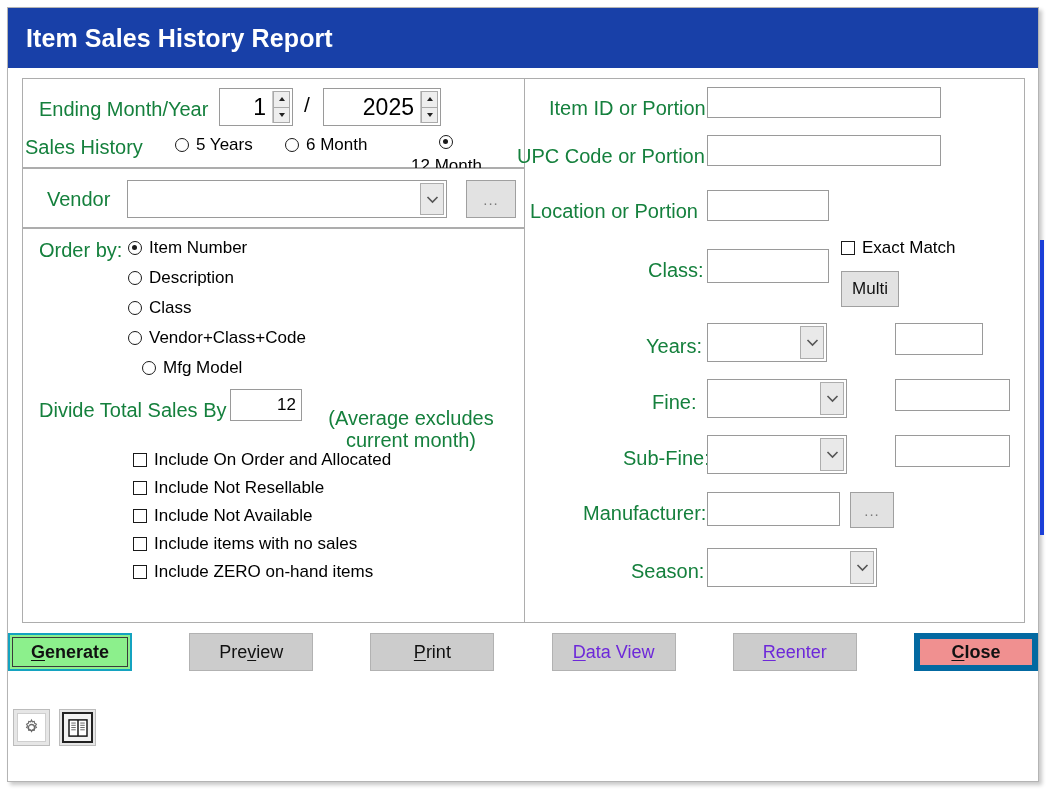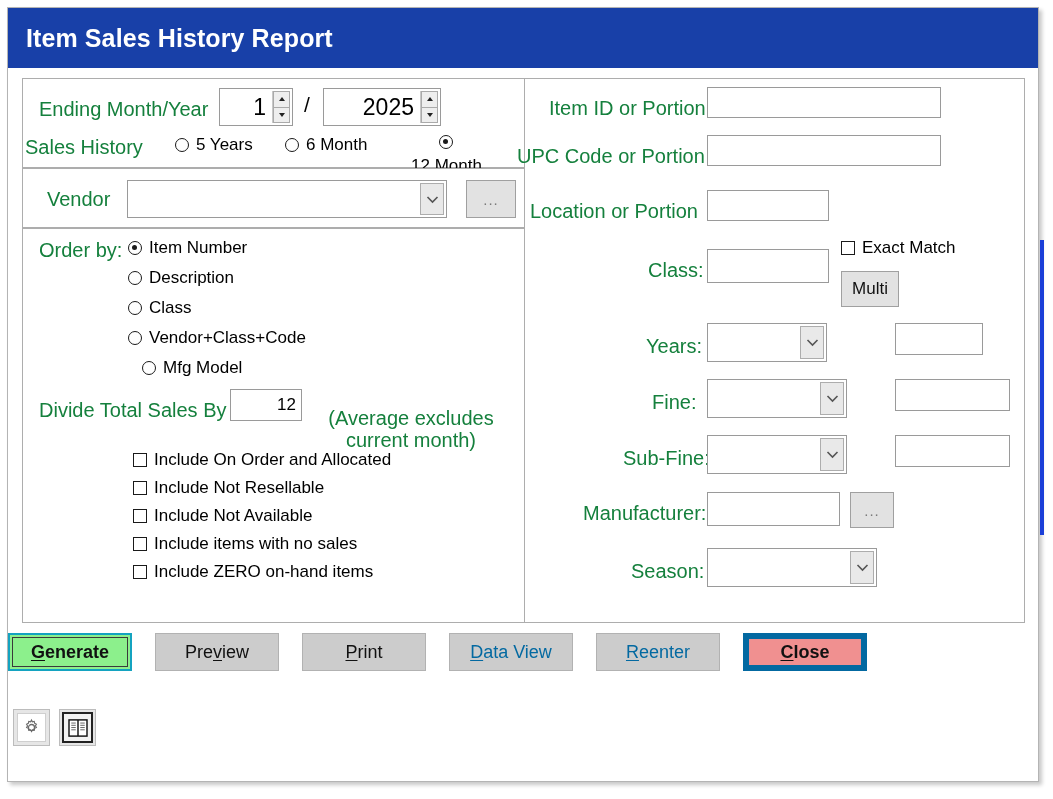--- a/index.html
+++ b/index.html
@@ -197,21 +197,21 @@
   }
   .pbtn.dots { color: #7a7a7a; letter-spacing: 1px; font-size: 15px; }
 
   
   #btnbar {
     position: absolute;
     left: 0;
     top: 565px;
     width: 100%;
     display: flex;
-    justify-content: flex-start;
+    justify-content: space-between;
     gap: 23px;
   }
   .bigbtn {
     width: 124px;
     height: 38px;
     background: #cccccc;
     border: 1px solid #b2b2b2;
     box-sizing: border-box;
     display: flex;
     align-items: center;
@@ -222,21 +222,21 @@
     font-family: "Liberation Sans", sans-serif;
   }
   .bigbtn u { text-underline-offset: 2px; }
   .bigbtn.primary {
     background: #8cf08c;
     border: 2px solid #14a3c0;
     font-weight: bold;
     box-shadow: inset 0 0 0 2px #8cf08c, inset 0 0 0 3px #3a3a3a;
   }
   .bigbtn.primary .inner { font-weight: bold; }
-  .bigbtn.disabled { color: #0369a1; }
+  .bigbtn.disabled { color: #6d28d9; }
   .bigbtn.danger {
     background: #f09090;
     border: 6px solid #0369a1;
     font-weight: bold;
   }
 
   
   #tools {
     position: absolute;
     left: 5px;

